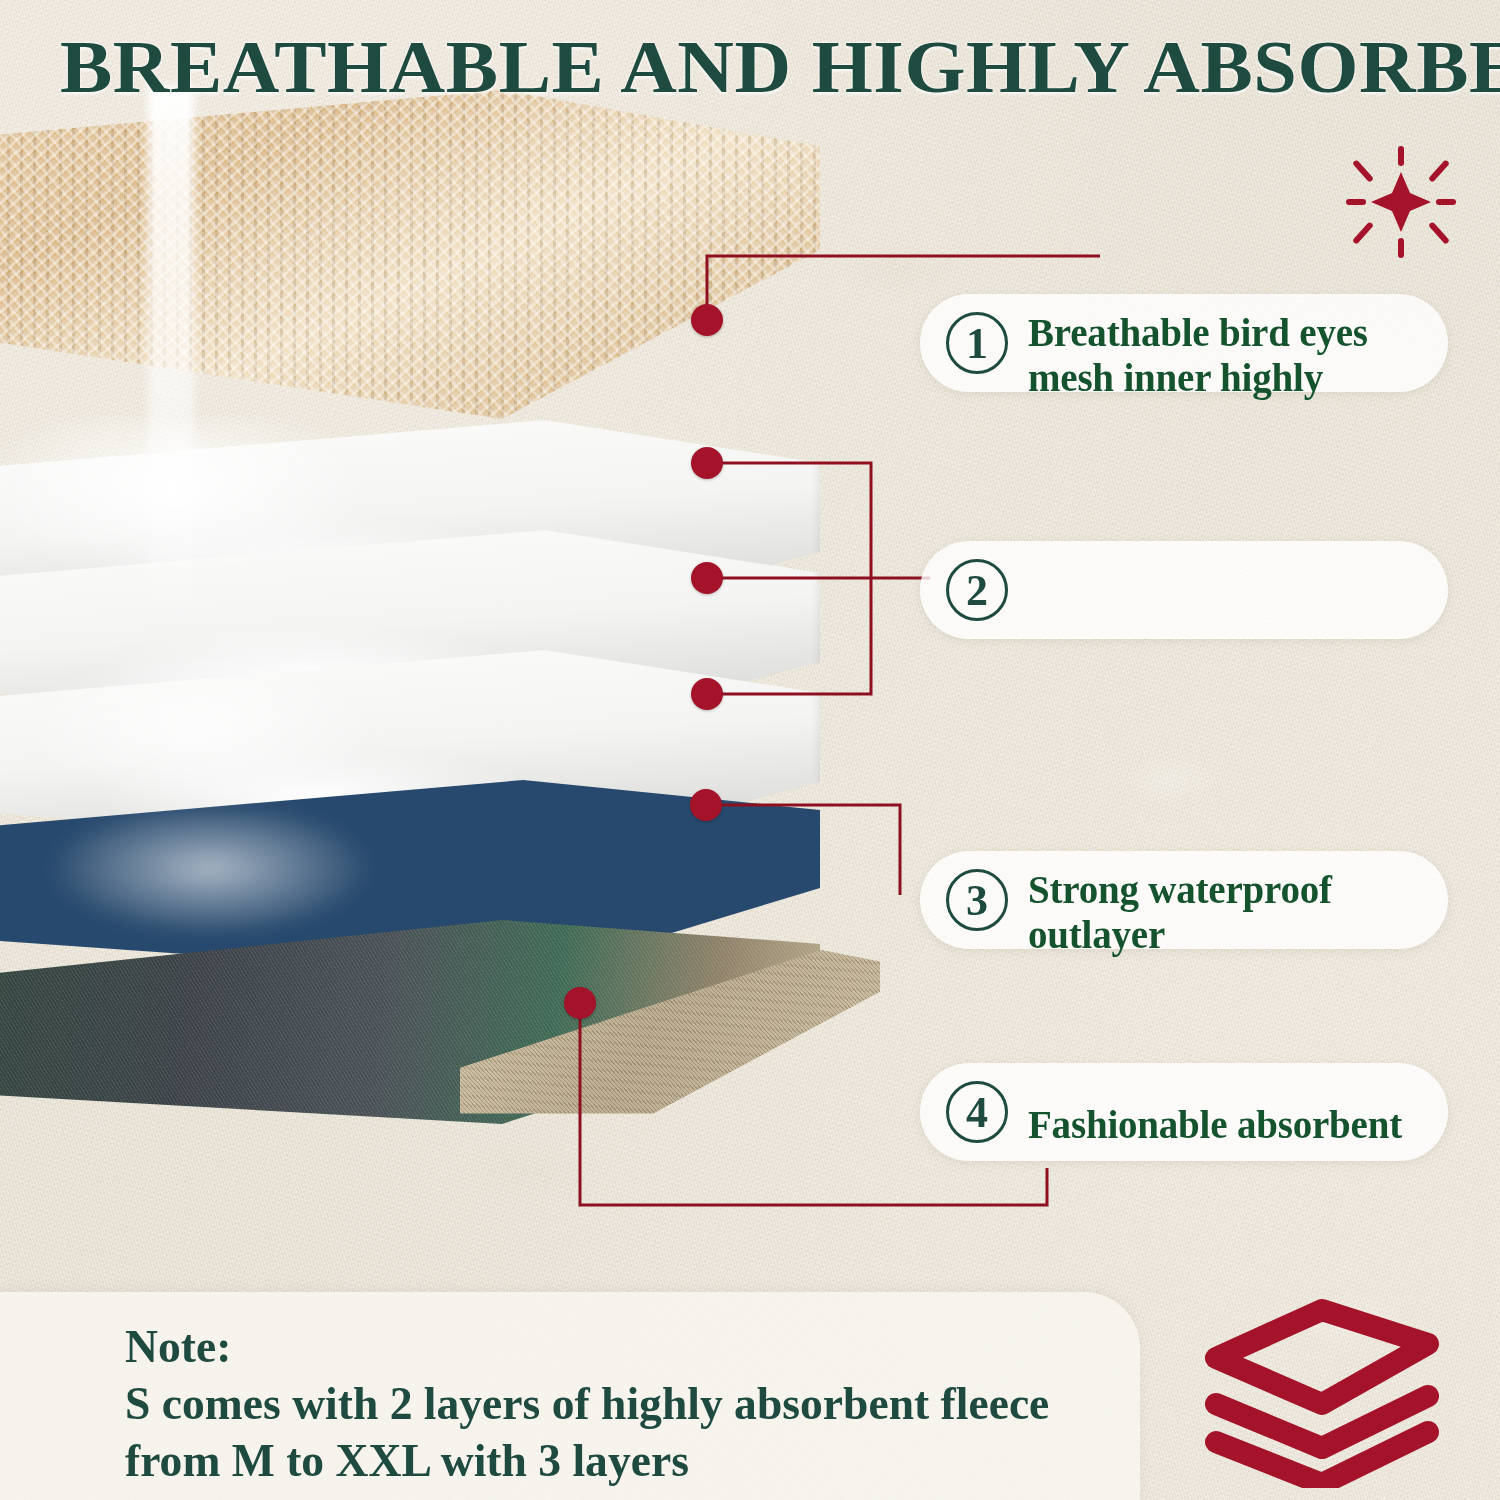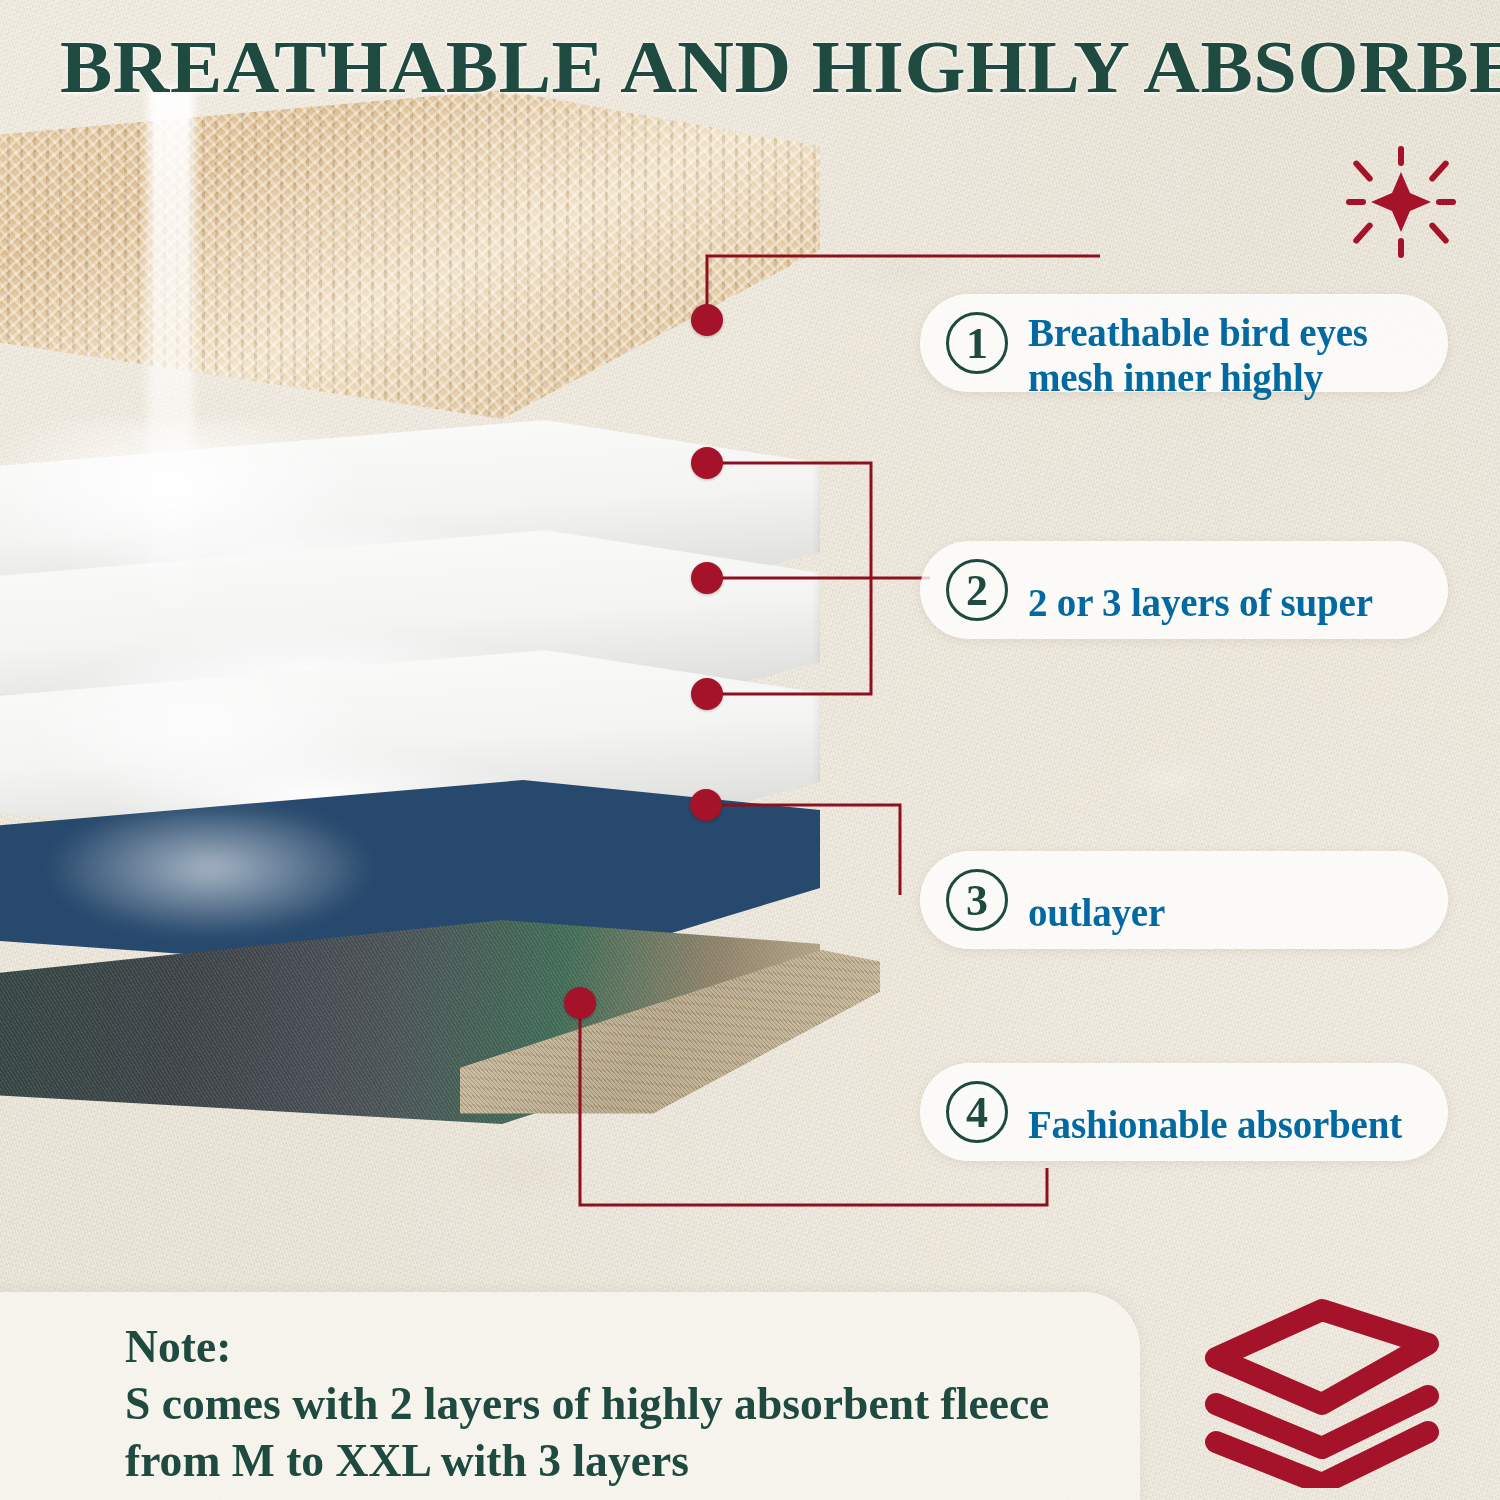--- a/index.html
+++ b/index.html
@@ -160,21 +160,21 @@
     flex:0 0 auto;
     width:62px; height:62px; border-radius:50%;
     border:3px solid #1e4a40;
     color:#1e4a40;
     font-family:"Liberation Serif", serif;
     font-weight:700; font-size:44px;
     display:flex; align-items:center; justify-content:center;
     margin-right:20px;
   }
   .pill-txt {
-    color:#0369a1;
+    color:#14532d;
     font-family:"Liberation Serif", serif;
     font-weight:700;
     font-size:39px;
     line-height:45px;
     letter-spacing:-.2px;
     margin-top:24px;
   }
 
   
   .sparkle { position:absolute; right:44px; top:146px; width:110px; height:112px; z-index:32; }
@@ -263,27 +263,27 @@
     <div class="pill-num">1</div>
     <div class="pill-txt">
       <div>Breathable bird eyes</div>
       <div>mesh inner highly</div>
     </div>
   </div>
 
   <div class="pill" style="left:920px;top:541px;width:528px;height:98px">
     <div class="pill-num">2</div>
     <div class="pill-txt">
-      <div>2 or 3 layers of super</div>
     </div>
   </div>
 
   <div class="pill" style="left:920px;top:851px;width:528px;height:98px">
     <div class="pill-num">3</div>
     <div class="pill-txt">
+      <div>Strong waterproof</div>
       <div>outlayer</div>
     </div>
   </div>
 
   <div class="pill" style="left:920px;top:1063px;width:528px;height:98px">
     <div class="pill-num">4</div>
     <div class="pill-txt">
       <div>Fashionable absorbent</div>
     </div>
   </div>

